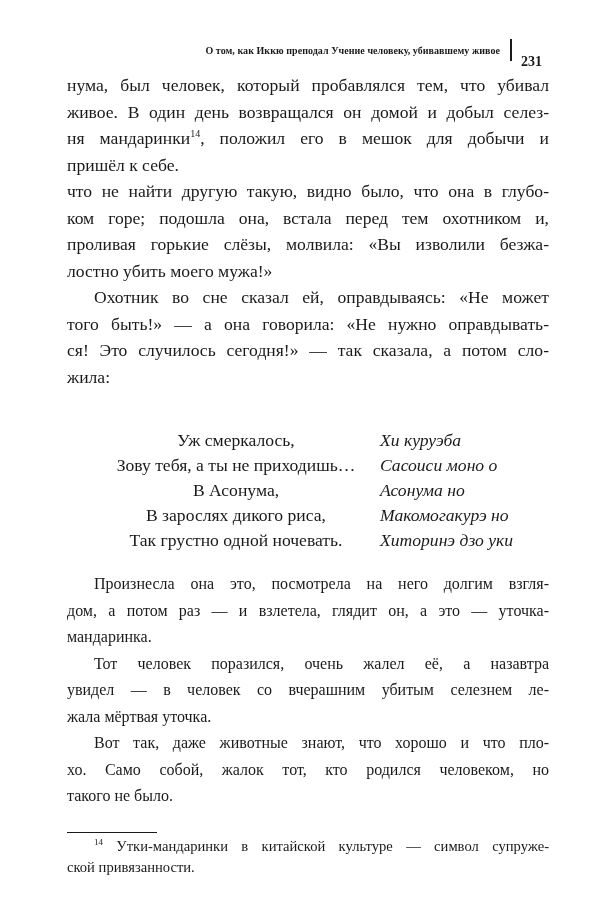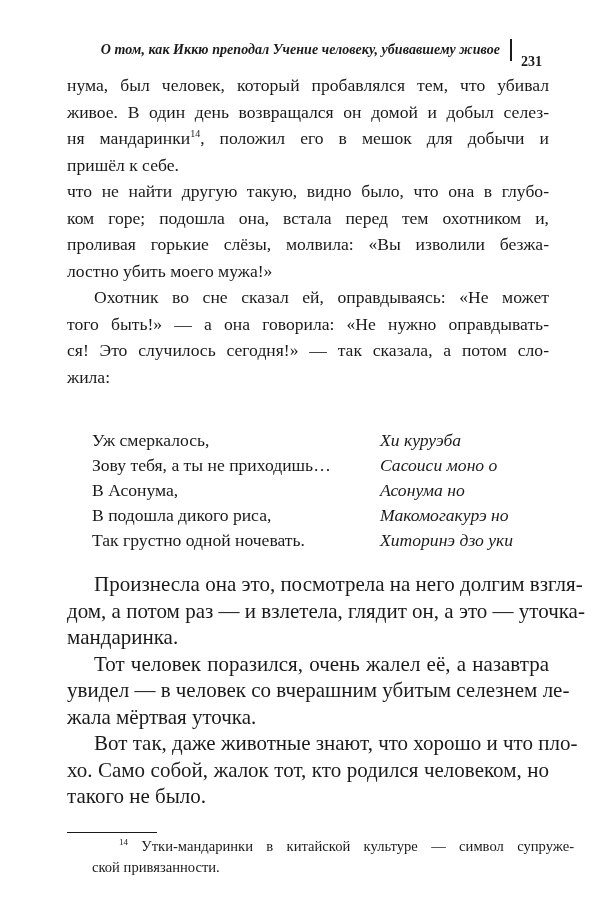--- a/index.html
+++ b/index.html
@@ -26,23 +26,22 @@
       top: 40px;
       left: 60px;
       width: 482px;
       height: 20px;
       display: flex;
       justify-content: flex-end;
       align-items: center;
     }
     .running-title {
       font-family: "Liberation Serif", serif;
-      font-style: italic;
       font-weight: bold;
-      font-size: 14px;
+      font-size: 10px;
       letter-spacing: 0.05px;
       white-space: nowrap;
     }
     .head-rule {
       display: inline-block;
       width: 2px;
       height: 22px;
       background: #1a1a1a;
       margin: 0 9px 0 10px;
     }
@@ -85,53 +84,53 @@
       top: 428px;
       width: 470px;
       font-family: "Liberation Serif", serif;
       font-size: 17.6px;
       line-height: 25px;
     }
     .poem-row {
       display: flex;
       height: 25px;
       white-space: nowrap;
+      text-align: center;
     }
     .poem-ru {
       width: 288px;
     }
     .poem-jp {
       font-style: italic;
     }
     .body-text-2 {
       position: absolute;
       left: 67px;
       top: 571px;
       width: 482px;
       font-family: "Liberation Serif", serif;
-      font-size: 21px;
+      font-size: 16px;
       line-height: 26.5px;
     }
     .footnote-rule {
       position: absolute;
       left: 67px;
       top: 832px;
       width: 90px;
       height: 1px;
       background: #1a1a1a;
     }
     .footnote {
       position: absolute;
       left: 67px;
       top: 836px;
       width: 482px;
       font-family: "Liberation Serif", serif;
       font-size: 14.6px;
       line-height: 21px;
-      margin-left: 25px;
     }
     .footnote .line { height: 21px; }
     .footnote sup.fn {
       font-size: 9px;
       vertical-align: 6px;
     }
   </style>
 </head>
 <body>
 
@@ -171,21 +170,21 @@
     </div>
     <div class="poem-row">
       <span class="poem-ru">Зову тебя, а ты не приходишь…</span>
       <span class="poem-jp">Сасоиси моно о</span>
     </div>
     <div class="poem-row">
       <span class="poem-ru">В Асонума,</span>
       <span class="poem-jp">Асонума но</span>
     </div>
     <div class="poem-row">
-      <span class="poem-ru">В подошла дикого риса,</span>
+      <span class="poem-ru">В зарослях дикого риса,</span>
       <span class="poem-jp">Макомогакурэ но</span>
     </div>
     <div class="poem-row">
       <span class="poem-ru">Так грустно одной ночевать.</span>
       <span class="poem-jp">Хиторинэ дзо уки</span>
     </div>
   </div>
 
   <div class="body-text-2">
     <div>

